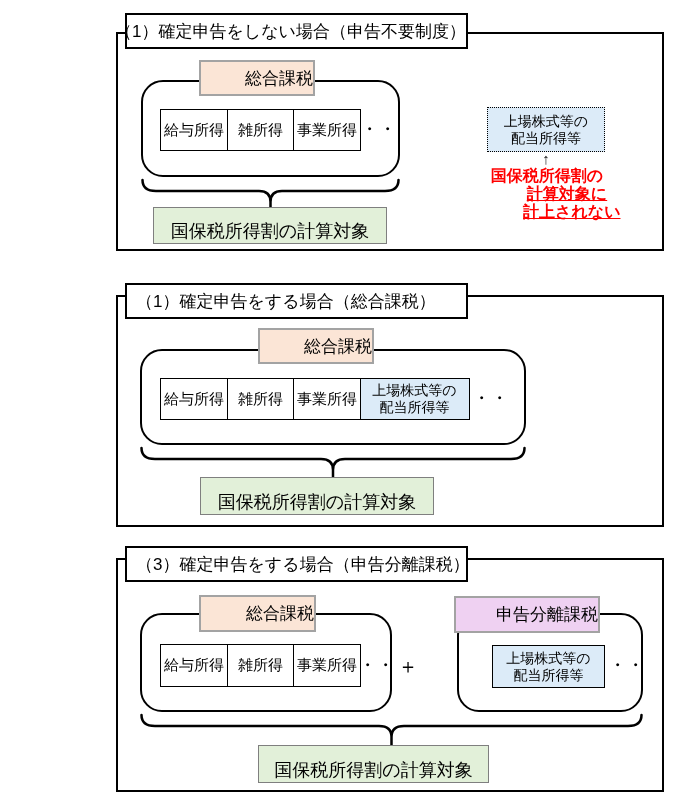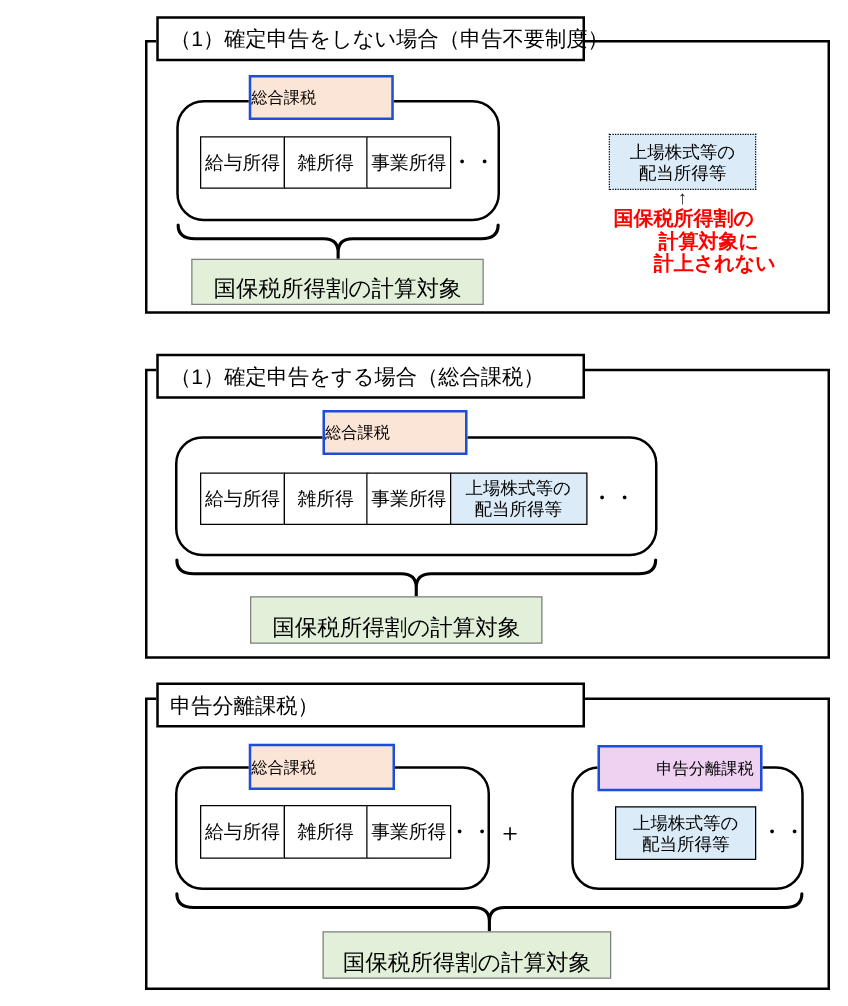--- a/index.html
+++ b/index.html
@@ -10,22 +10,22 @@
   }
   .abs{position:absolute;box-sizing:border-box;}
   .panel{border:2px solid #000;background:#fff;}
   .title-box{
     background:#fff;border:2px solid #000;z-index:3;
     font-size:17px;display:flex;align-items:center;padding-left:9px;
     white-space:nowrap;letter-spacing:0px;
   }
   .roundrect{border:2.5px solid #000;border-radius:22px;background:#fff;z-index:1;}
   .tax-label{
-    border:2px solid #1d4ed8;z-index:2;font-size:13px;
-    display:flex;align-items:center;justify-content:flex-start;white-space:nowrap;
+    border:2px solid #a3a3a3;z-index:2;font-size:17px;
+    display:flex;align-items:center;justify-content:flex-end;white-space:nowrap;
   }
   .tax-label.aggregate{background:var(--aggregate-fill,#FBE5D6);}
   .tax-label.separate{background:var(--separate-fill,#EFD1F2);}
   .income-row{display:flex;z-index:2;}
   .cell{
     width:66px;height:40px;border:1.5px solid #000;background:#fff;
     display:flex;align-items:center;justify-content:center;
     font-size:15px;white-space:nowrap;flex:0 0 auto;
   }
   .cell + .cell{margin-left:-1.5px;}
@@ -45,32 +45,32 @@
     display:flex;flex-direction:column;align-items:center;justify-content:center;
     font-size:14px;line-height:17px;white-space:nowrap;
   }
   .dividend-float.dotted{border:1.5px dotted #000;}
   .dividend-float.solid{border:1.5px solid #000;}
   .up-arrow{font-size:15px;color:#1a1a1a;text-align:center;line-height:16px;}
   .note{
     color:var(--note-red,#FF0000);font-size:16px;font-weight:bold;
     text-align:center;line-height:18px;white-space:nowrap;
   }
-  .note .u{margin-left:40px;}
+  .note .u{text-decoration:underline;margin-left:40px;}
   .brace{overflow:visible;z-index:1;}
   .brace path{fill:none;stroke:#000;stroke-width:2.5;stroke-linecap:round;stroke-linejoin:round;}
   .bold{font-weight:normal;}
 </style>
 </head>
 <body>
 
 <div class="stage">
 
   <div class="abs panel" style="left:116px;top:32px;width:548px;height:219px;"></div>
-  <div class="abs title-box" style="left:125px;top:13px;width:343px;height:36px;">
+  <div class="abs title-box" style="left:125px;top:13px;width:343px;height:36px;justify-content:flex-end;">
     <span>（1）確定申告をしない場合（申告不要制度）</span>
   </div>
 
   <div class="abs roundrect" style="left:141px;top:80px;width:259px;height:97px;"></div>
   <div class="abs tax-label aggregate" style="left:199px;top:60px;width:116px;height:36px;">
     <span>総合課税</span>
   </div>
   <div class="abs income-row" style="left:160px;top:109px;">
     <div class="cell">給与所得</div>
     <div class="cell">雑所得</div>
@@ -118,37 +118,38 @@
 
   <svg class="abs brace" style="left:140px;top:447px;" width="386" height="30" viewBox="0 0 386 30">
     <path d="M1.5,1 Q1.5,12 15,12 L181,12 Q193,12 193,23 L193,30 M384.5,1 Q384.5,12 371,12 L205,12 Q193,12 193,23"></path>
   </svg>
   <div class="abs result-box" style="left:200px;top:477px;width:234px;height:38px;">
     <span>国保税所得割の計算対象</span>
   </div>
 
   <div class="abs panel" style="left:116px;top:558px;width:548px;height:234px;"></div>
   <div class="abs title-box" style="left:125px;top:546px;width:343px;height:36px;">
+    <span>（3）確定申告をする場合（</span>
       <span class="bold">申告分離課税）</span>
   </div>
 
   <div class="abs roundrect" style="left:140px;top:613px;width:252px;height:99px;"></div>
   <div class="abs tax-label aggregate" style="left:199px;top:595px;width:117px;height:37px;">
     <span>総合課税</span>
   </div>
   <div class="abs income-row" style="left:160px;top:644px;">
     <div class="cell" style="height:41px;">給与所得</div>
     <div class="cell" style="height:41px;">雑所得</div>
     <div class="cell" style="height:41px;">事業所得</div>
   </div>
   <div class="abs dots" style="left:360px;top:656px;">・・</div>
   <div class="abs plus" style="left:398px;top:653px;">＋</div>
 
   <div class="abs roundrect" style="left:457px;top:613px;width:186px;height:99px;"></div>
-  <div class="abs tax-label separate" style="left:478px;top:596px;width:132px;height:37px;padding-left:45px;">
+  <div class="abs tax-label separate" style="left:454px;top:596px;width:146px;height:37px;padding-left:45px;">
     <span>申告分離課税</span>
   </div>
   <div class="abs dividend-float solid" style="left:492px;top:645px;width:113px;height:43px;">
     <span>上場株式等の</span>
     <span>配当所得等</span>
   </div>
   <div class="abs dots" style="left:610px;top:656px;">・・</div>
 
   <svg class="abs brace" style="left:140px;top:714px;" width="503" height="31" viewBox="0 0 503 31">
     <path d="M1.5,1 Q1.5,12 15,12 L239,12 Q251.5,12 251.5,23 L251.5,31 M501.5,1 Q501.5,12 488,12 L264,12 Q251.5,12 251.5,23"></path>

